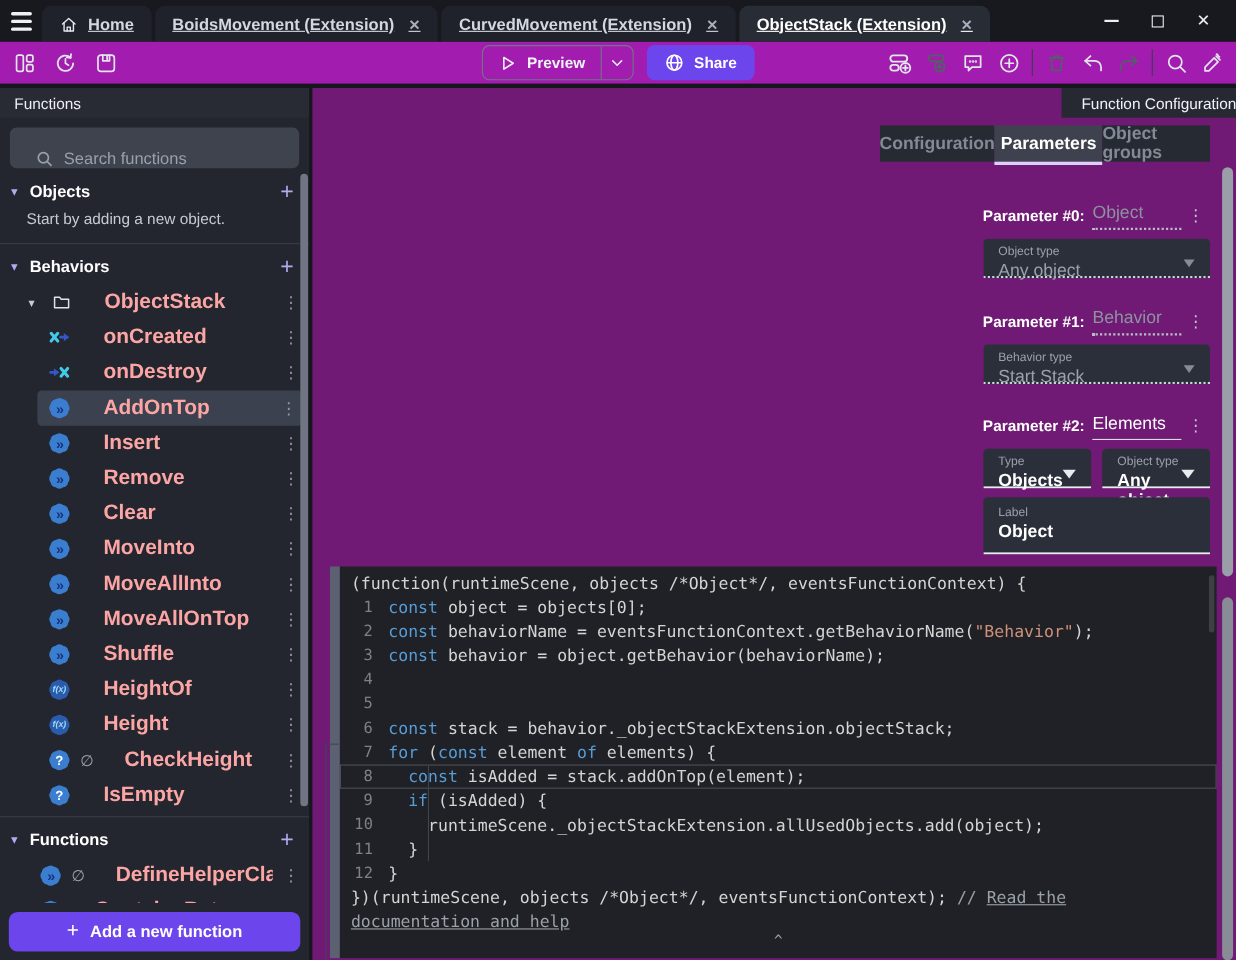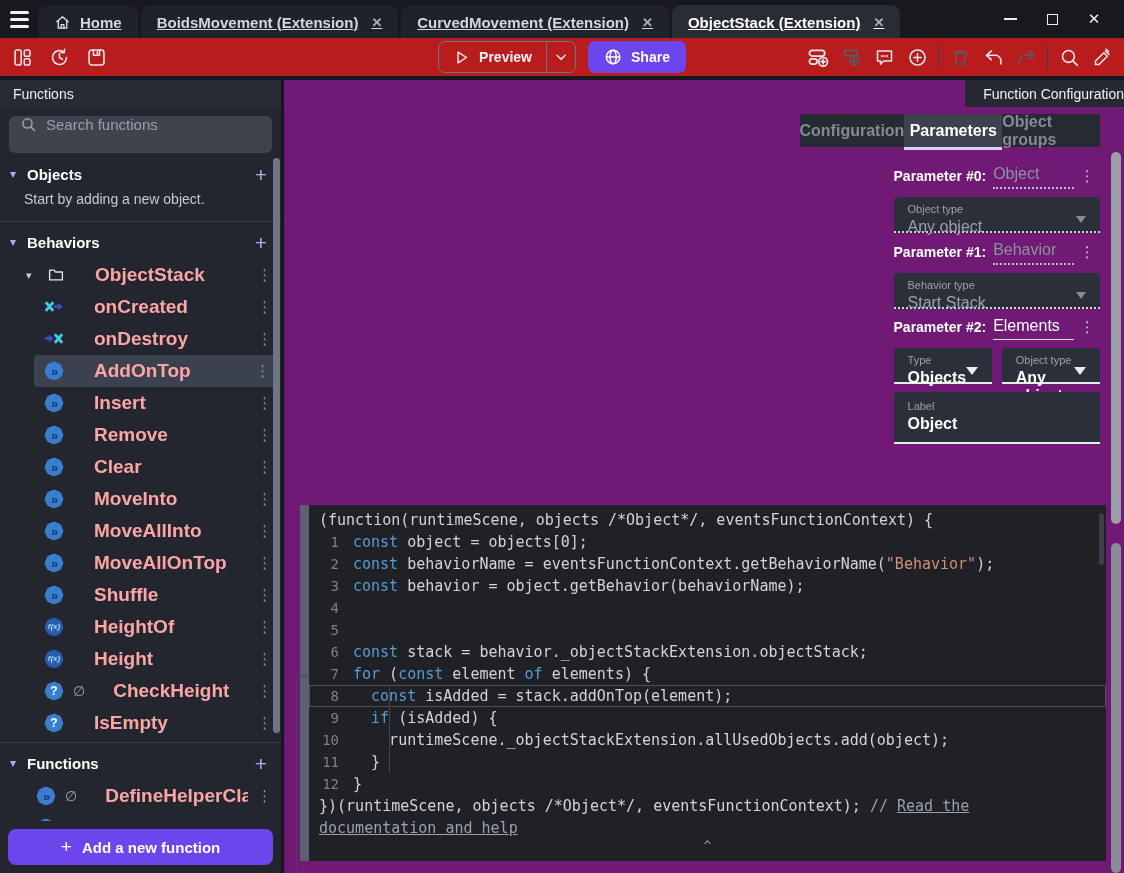--- a/index.html
+++ b/index.html
@@ -17,43 +17,43 @@
   .tab.active { background:#282c35; color:#ffffff; }
   .tab .ticon { display:flex; align-items:center; color:#e4e7ec; }
   .tab .closex { font-size:13px; color:#aab0bb; margin-left:4px; }
   .wincontrols { margin-left:auto; display:flex; align-items:center; gap:14px; padding-right:16px; }
   .winbtn { width:28px; height:26px; display:flex; align-items:center; justify-content:center; color:#edeff3; cursor:pointer; }
   .winbtn .minline { width:13px; height:2px; background:#edeff3; }
   .winbtn .maxbox { width:11px; height:11px; border:1.6px solid #edeff3; }
   .winbtn .closeg { font-size:15px; }
 
   
-  .toolbar { height:38px; background:#b91c1c; display:flex; align-items:center; position:relative; padding:0 10px; }
+  .toolbar { height:38px; background:#a21caf; display:flex; align-items:center; position:relative; padding:0 10px; }
   .tool-left { display:flex; align-items:center; gap:13px; }
   .toolicon { width:24px; height:24px; display:flex; align-items:center; justify-content:center; color:#e2e6ec; cursor:pointer; }
   .toolicon.disabled { color:#565d69; cursor:default; }
   .tool-center { position:absolute; left:50%; top:50%; transform:translate(-50%,-50%); display:flex; align-items:center; gap:12px; }
   .preview-btn { display:flex; align-items:center; height:32px; border:1px solid #6f7686; border-radius:7px; color:#f2f4f7; cursor:pointer; }
   .preview-main { display:flex; align-items:center; gap:9px; padding:0 14px; font-size:14px; font-weight:700; }
   .preview-sep { width:1px; align-self:stretch; background:#6f7686; }
   .preview-caret { width:28px; display:flex; align-items:center; justify-content:center; }
   .share-btn { display:flex; align-items:center; gap:9px; height:32px; padding:0 16px; background:#6d45ec; border-radius:7px;
     font-size:14px; font-weight:700; color:#fff; cursor:pointer; }
   .tool-right { margin-left:auto; display:flex; align-items:center; gap:9px; }
   .tdivider { width:1px; height:24px; background:#3a3f4a; }
 
   
   .content { display:flex; height:797px; padding-top:4px; gap:3px; }
 
   
   .sidebar { width:281px; background:#23262e; display:flex; flex-direction:column; position:relative; }
   .sb-header { height:27px; background:#282b33; display:flex; align-items:center; padding-left:13px;
     font-size:14px; color:#eceef2; flex:none; }
-  .searchbox { margin:9px 9px 0 9px; height:37px; background:#3e434e; border-radius:6px; display:flex; align-items:flex-start;
-    padding:0 11px; gap:9px; flex:none; }
+  .searchbox { margin:9px 9px 0 9px; height:37px; background:#3e434e; border-radius:6px; display:flex; align-items:flex-end;
+    padding:0 23px; gap:9px; flex:none; }
   .searchbox input { background:transparent; border:none; outline:none; color:#e8ebf0; font-size:15px; width:100%;
     font-family:"Liberation Sans",sans-serif; }
   .searchbox input::placeholder { color:#99a0ac; }
   .sb-list { flex:1; overflow:hidden; margin-top:4px; }
   .sb-section { height:34px; display:flex; align-items:center; padding:0 14px 0 10px; cursor:pointer; }
   .sb-section .caret { width:17px; color:#b3a9f0; font-size:12px; }
   .sb-section .slabel { flex:1; font-size:15px; font-weight:700; color:#ffffff; }
   .sb-section .plus { color:#b3a9f0; font-size:21px; font-weight:400; line-height:1; cursor:pointer; }
   .sb-empty { height:27px; display:flex; align-items:flex-start; padding-left:24px; font-size:14px; color:#c6cad2; }
   .sb-divider { border-top:1px solid #3a3e47; margin:3px 0; }
@@ -80,21 +80,21 @@
   
   .main { flex:1; background:#701a75; position:relative; overflow:hidden; display:flex; flex-direction:column;align-items:flex-end; }
   .main-header { height:27px; background:#262932; display:flex; align-items:center; padding-left:18px;
     font-size:14px; color:#f0f2f6; flex:none; }
   .main-tabs { display:flex; margin:7px 24px 0 8px; height:33px; flex:none; }
   .mtab { flex:1; display:flex; align-items:center; justify-content:center; font-size:16px; font-weight:700;
     background:#262a33; color:#838a96; position:relative; cursor:pointer; }
   .mtab.active { background:#3e424e; color:#ffffff; }
   .mtab.active::after { content:""; position:absolute; left:0; right:0; bottom:-3px; height:3px; background:#d9d2f6; }
   .scrollarea { padding:10px 24px 0 8px; flex:1; }
-  .param-row { display:flex; align-items:flex-end; margin-top:8px; }
+  .param-row { display:flex; align-items:flex-end; margin-top:28px; }
   .param-label { font-size:14px; font-weight:700; color:#ffffff; padding-bottom:5px; margin-right:7px; white-space:nowrap; }
   .param-name { flex:1; font-size:16px; padding-bottom:4px; }
   .param-name.on { color:#ffffff; border-bottom:1px solid #d7dbe2; }
   .param-name.off { color:#8d93a0; border-bottom:2px dotted #b7bdc8; }
   .param-kebab { width:26px; text-align:center; color:#c3c8d0; font-size:15px; padding-bottom:4px; cursor:pointer; }
   .frow { display:flex; gap:10px; margin-top:8px; }
   .field { flex:1; background:#2b2f3a; border-radius:4px 4px 0 0; height:36px; position:relative; padding:6px 14px 0 14px; cursor:pointer; }
   .field.tall { height:52px; padding-top:8px; }
   .field .flab { font-size:11px; color:#9ba1ac; }
   .field .fval { font-size:16px; margin-top:3px; }

